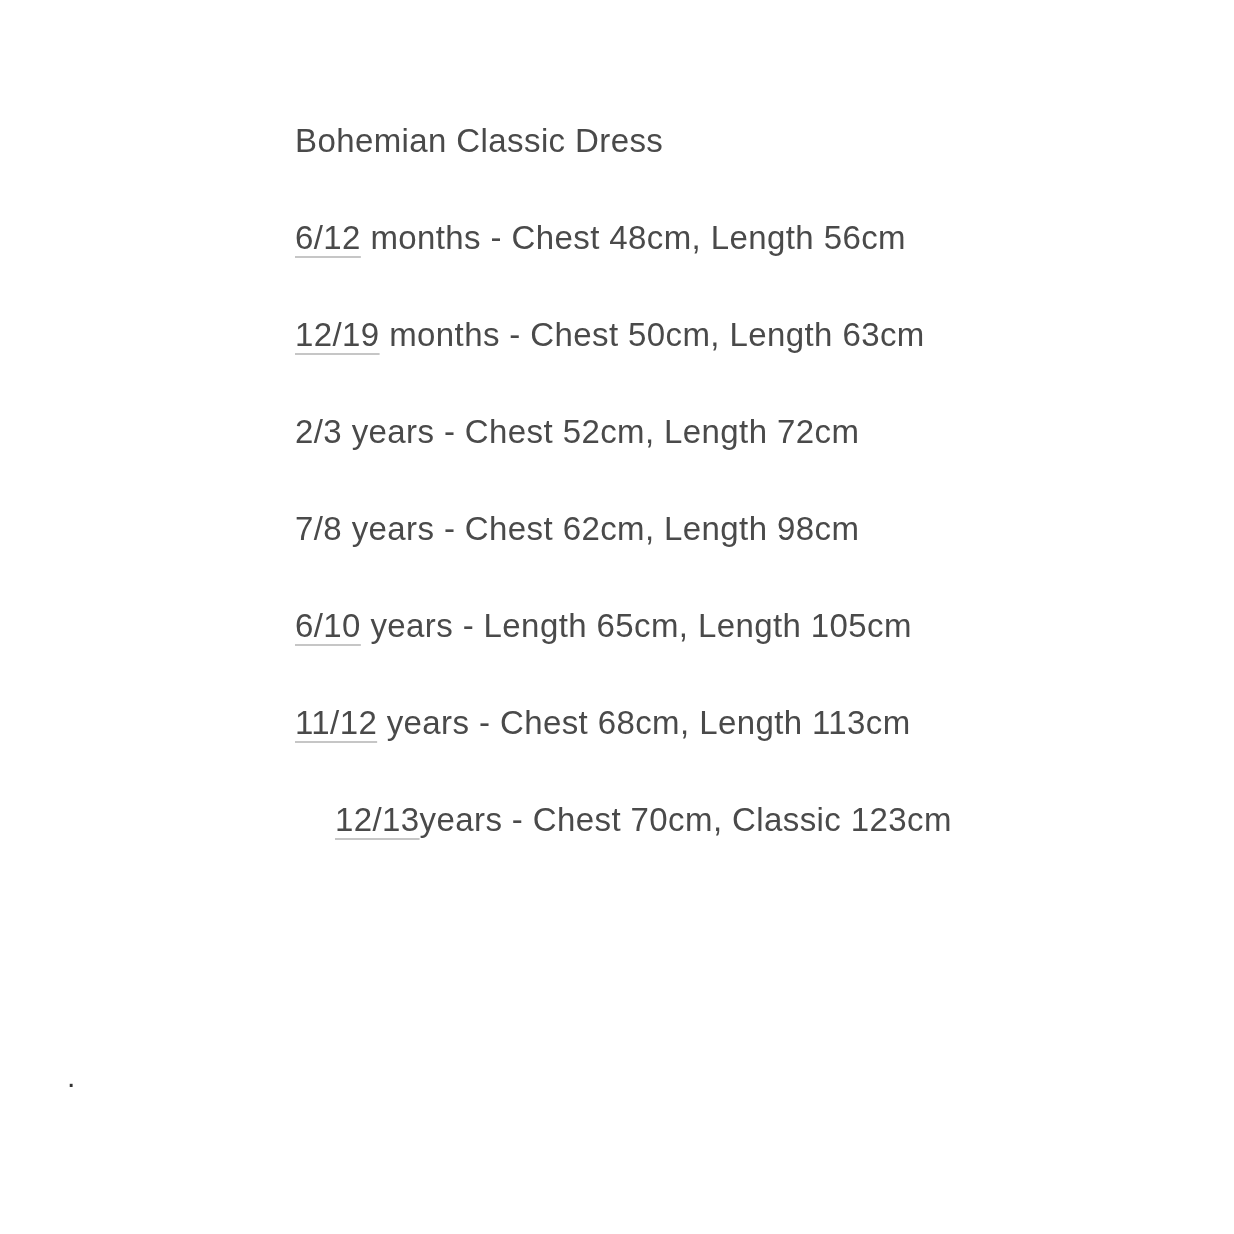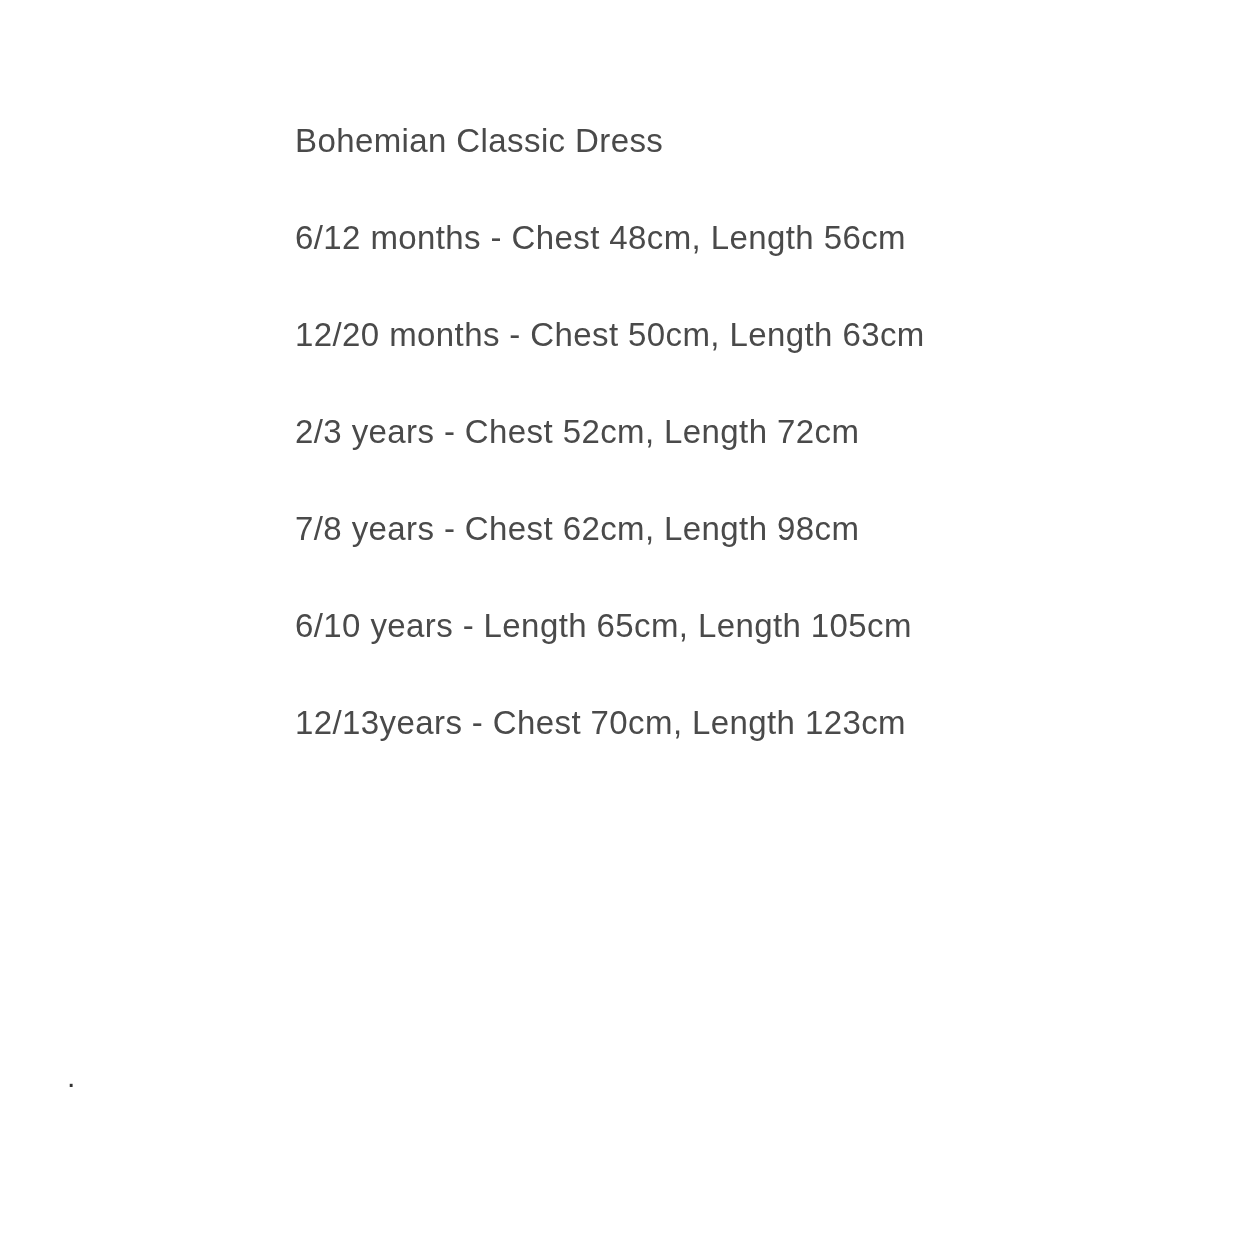--- a/index.html
+++ b/index.html
@@ -26,20 +26,21 @@
     height: 97px;
     line-height: 97px;
     font-size: 33px;
     letter-spacing: 0.4px;
     white-space: pre;
   }
   .title {
     font-size: 33px;
   }
   .size-range.detected {
+    text-decoration: underline;
     text-decoration-color: #c6c6c6;
     text-decoration-thickness: 2px;
     text-underline-offset: 7px;
   }
   .speck {
     position: absolute;
     left: 67px;
     top: 1062px;
     font-size: 30px;
     line-height: 30px;
@@ -49,28 +50,29 @@
 </style>
 </head>
 <body>
 
 <div class="page" style="color: rgb(74, 74, 74); background: rgb(255, 255, 255);">
   <div class="content">
     <div class="line title">Bohemian Classic Dress</div>
     <div id="lines">
   <div class="line"><span class="size-range detected" style="text-decoration-color: rgb(198, 198, 198);">6/12</span><span class="size-description"> months - Chest 48cm, Length 56cm</span></div>
 
-  <div class="line"><span class="size-range detected" style="text-decoration-color: rgb(198, 198, 198);">12/20</span><span class="size-description"> months - Chest 50cm, Length 63cm</span></div>
+  <div class="line"><span class="size-range detected" style="text-decoration-color: rgb(198, 198, 198);">12/19</span><span class="size-description"> months - Chest 50cm, Length 63cm</span></div>
 
   <div class="line"><span class="size-range">2/3</span><span class="size-description"> years - Chest 52cm, Length 72cm</span></div>
 
 
 
   <div class="line"><span class="size-range">7/8</span><span class="size-description"> years - Chest 62cm, Length 98cm</span></div>
 
   <div class="line"><span class="size-range detected" style="text-decoration-color: rgb(198, 198, 198);">6/10</span><span class="size-description"> years - Length 65cm, Length 105cm</span></div>
 
+  <div class="line"><span class="size-range detected" style="text-decoration-color: rgb(198, 198, 198);">11/12</span><span class="size-description"> years - Chest 68cm, Length 113cm</span></div>
 
-  <div class="line"><span class="size-range detected" style="text-decoration-color: rgb(198, 198, 198);">12/13</span><span class="size-description">years - Chest 70cm, Length 123cm</span></div>
+  <div class="line"><span class="size-range detected" style="text-decoration-color: rgb(198, 198, 198); margin-left: 40px;">12/13</span><span class="size-description">years - Chest 70cm, Classic 123cm</span></div>
 </div>
   </div>
   <span class="speck">.</span>
 </div>
 
 </body></html>

